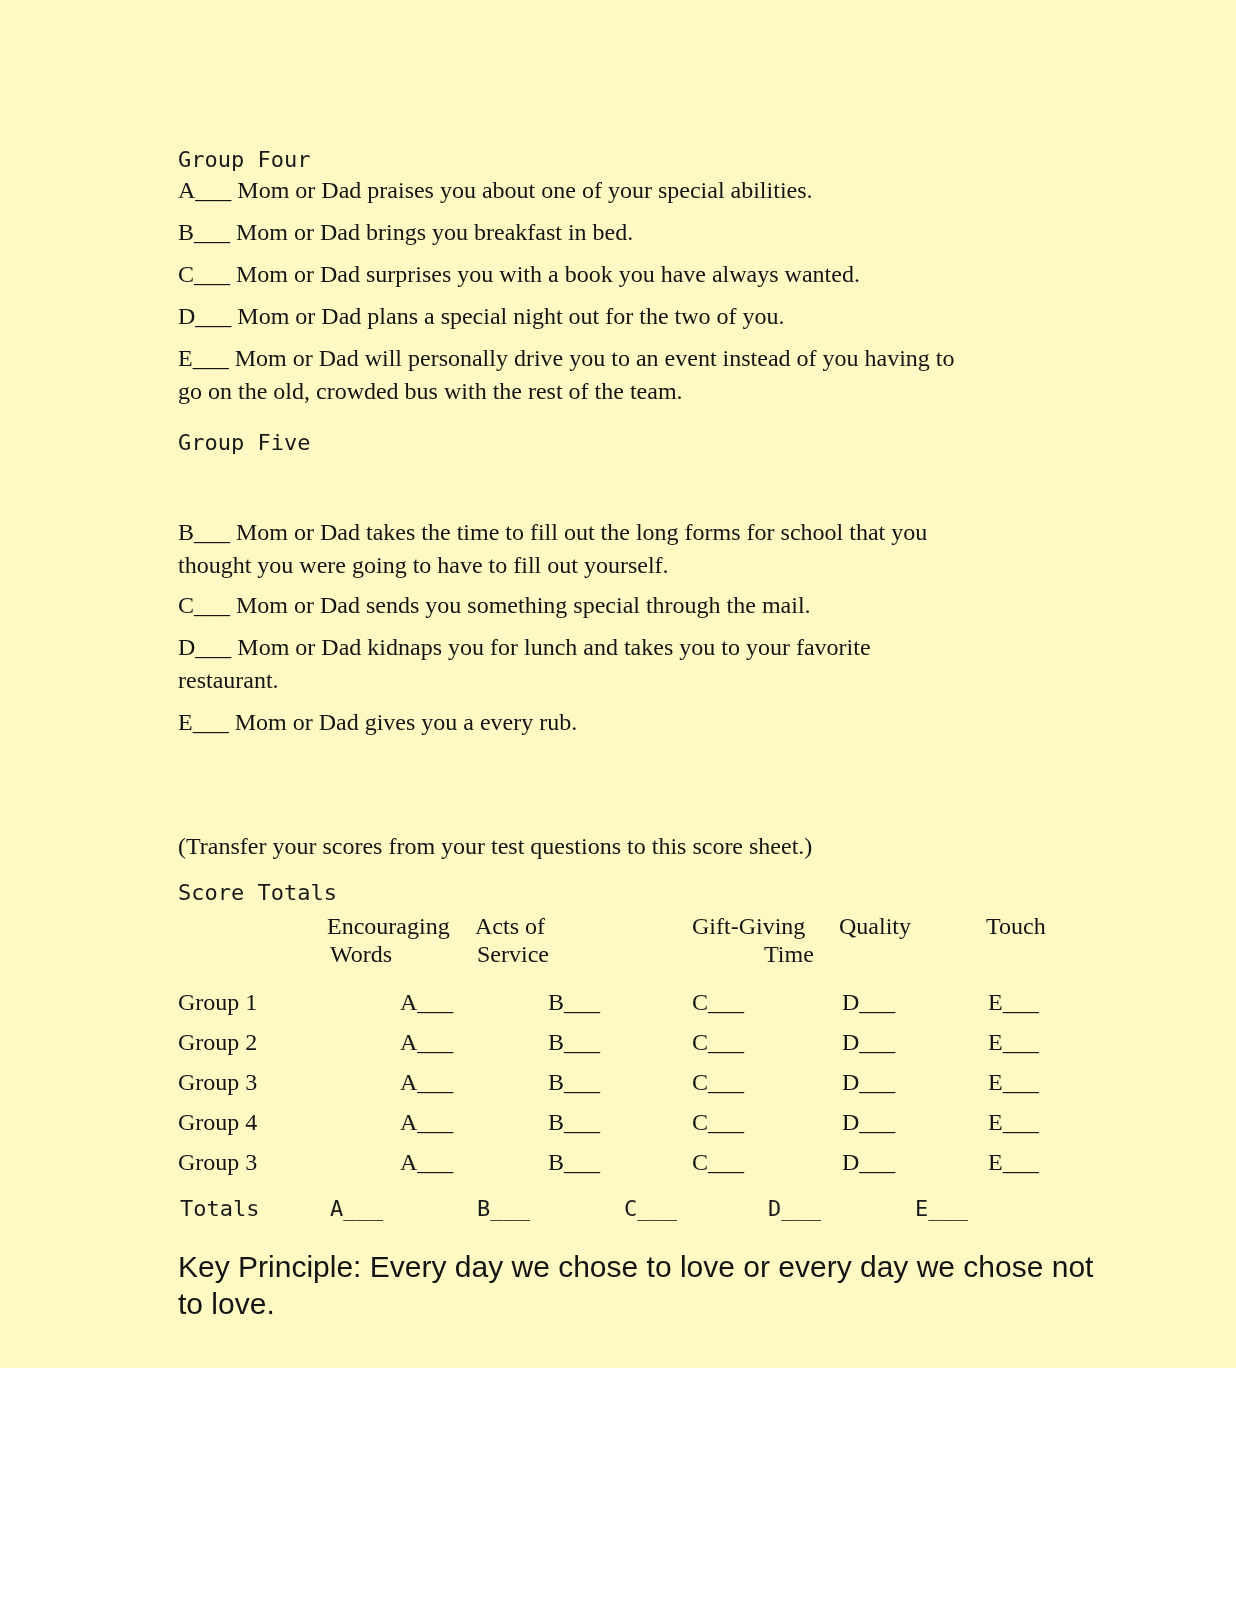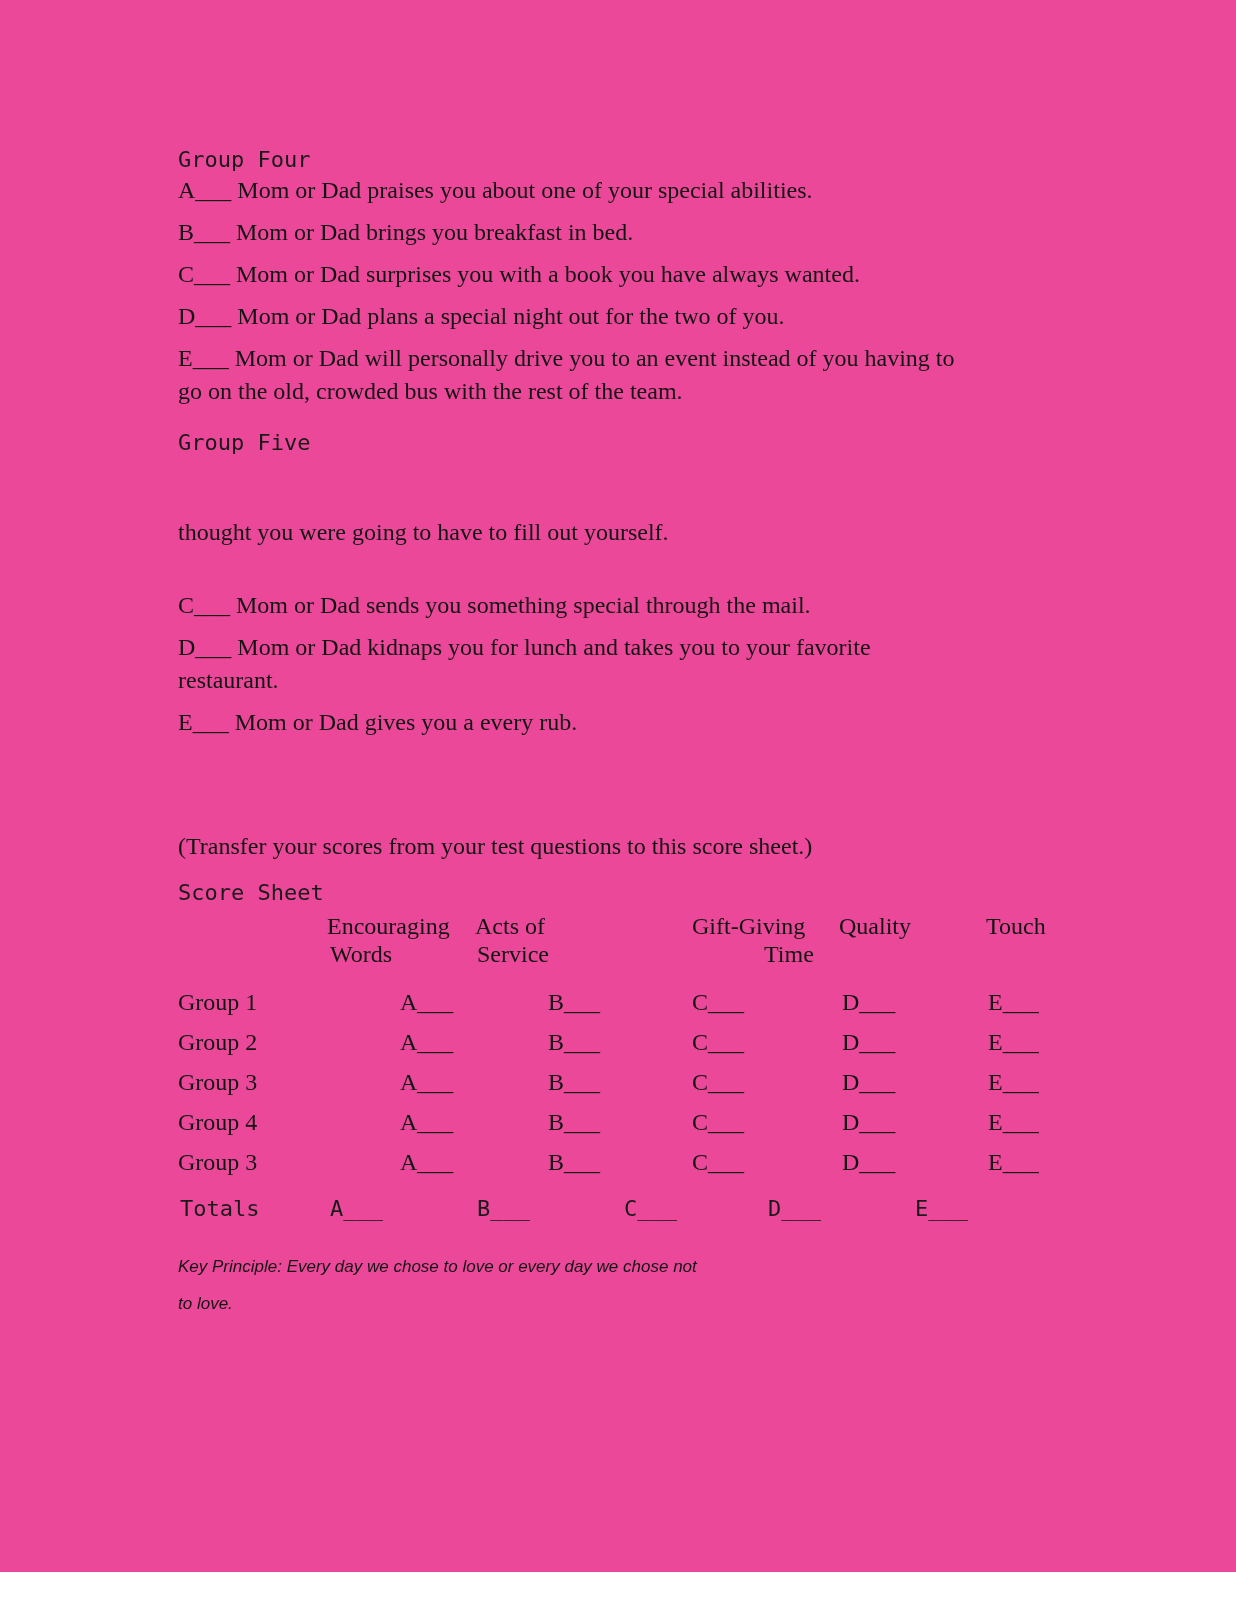--- a/index.html
+++ b/index.html
@@ -1,42 +1,41 @@
 <!DOCTYPE html>
 <html><head>
 <meta charset="utf-8">
 <style>
   html, body { margin: 0; padding: 0; background: #ffffff; }
   .page {
     position: relative;
     width: 1236px;
-    height: 1572px;
-    background: #ec4899;
+    height: 1368px;
+    background: #fef9c3;
     color: #141414;
     overflow: hidden;
   }
   .abs { position: absolute; }
   .serif {
     font-family: "Liberation Serif", serif;
     font-size: 24px;
     line-height: 33px;
     color: #141414;
   }
   .mono-head {
     font-family: "DejaVu Sans Mono", monospace;
     font-size: 22px;
     line-height: 26px;
     color: #1a1a1a;
   }
   .sans-key {
     font-family: "Liberation Sans", sans-serif;
-    font-size: 17px;
+    font-size: 30px;
     line-height: 37px;
     color: #141414;
-    font-style: italic;
   }
   .nowrap { white-space: nowrap; }
 </style>
 </head>
 <body>
 
 <div class="page">
 
   <div class="abs mono-head nowrap" style="left:178px; top:147px">Group Four</div>
 
@@ -50,35 +49,36 @@
 
   <div class="abs serif" style="left:178px; top:342px">
     <div class="nowrap">E___ Mom or Dad will personally drive you to an event instead of you having to</div>
     <div class="nowrap">go on the old, crowded bus with the rest of the team.</div>
   </div>
 
   <div class="abs mono-head nowrap" style="left:178px; top:430px">Group Five</div>
 
 
   <div class="abs serif" style="left:178px; top:516px">
+    <div class="nowrap">B___ Mom or Dad takes the time to fill out the long forms for school that you</div>
     <div class="nowrap">thought you were going to have to fill out yourself.</div>
   </div>
 
   <div class="abs serif nowrap" style="left:178px; top:589px">C___ Mom or Dad sends you something special through the mail.</div>
 
   <div class="abs serif" style="left:178px; top:631px">
     <div class="nowrap">D___ Mom or Dad kidnaps you for lunch and takes you to your favorite</div>
     <div class="nowrap">restaurant.</div>
   </div>
 
   <div class="abs serif nowrap" style="left:178px; top:706px">E___ Mom or Dad gives you a every rub.</div>
 
   <div class="abs serif nowrap" style="left:178px; top:830px">(Transfer your scores from your test questions to this score sheet.)</div>
 
-  <div class="abs mono-head nowrap" style="left:178px; top:880px">Score Sheet</div>
+  <div class="abs mono-head nowrap" style="left:178px; top:880px">Score Totals</div>
 
   <span class="abs serif nowrap" style="left:327px; top:910px">Encouraging</span>
   <span class="abs serif nowrap" style="left:475px; top:910px">Acts of</span>
   <span class="abs serif nowrap" style="left:692px; top:910px">Gift-Giving</span>
   <span class="abs serif nowrap" style="left:839px; top:910px">Quality</span>
   <span class="abs serif nowrap" style="left:986px; top:910px">Touch</span>
 
   <span class="abs serif nowrap" style="left:330px; top:938px">Words</span>
   <span class="abs serif nowrap" style="left:477px; top:938px">Service</span>
   <span class="abs serif nowrap" style="left:764px; top:938px">Time</span>

